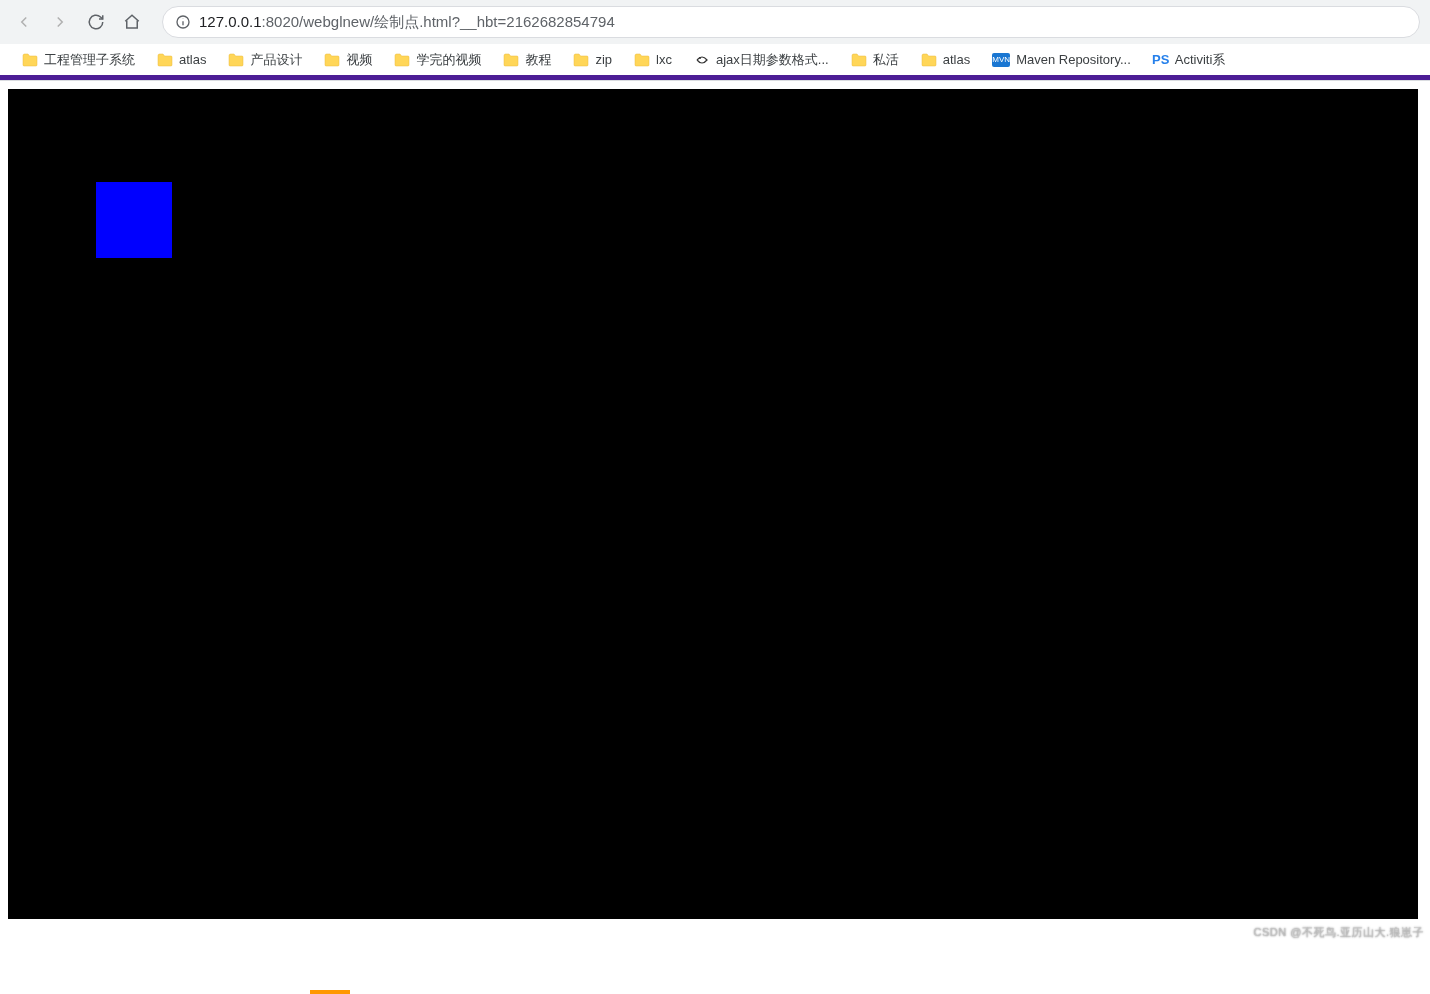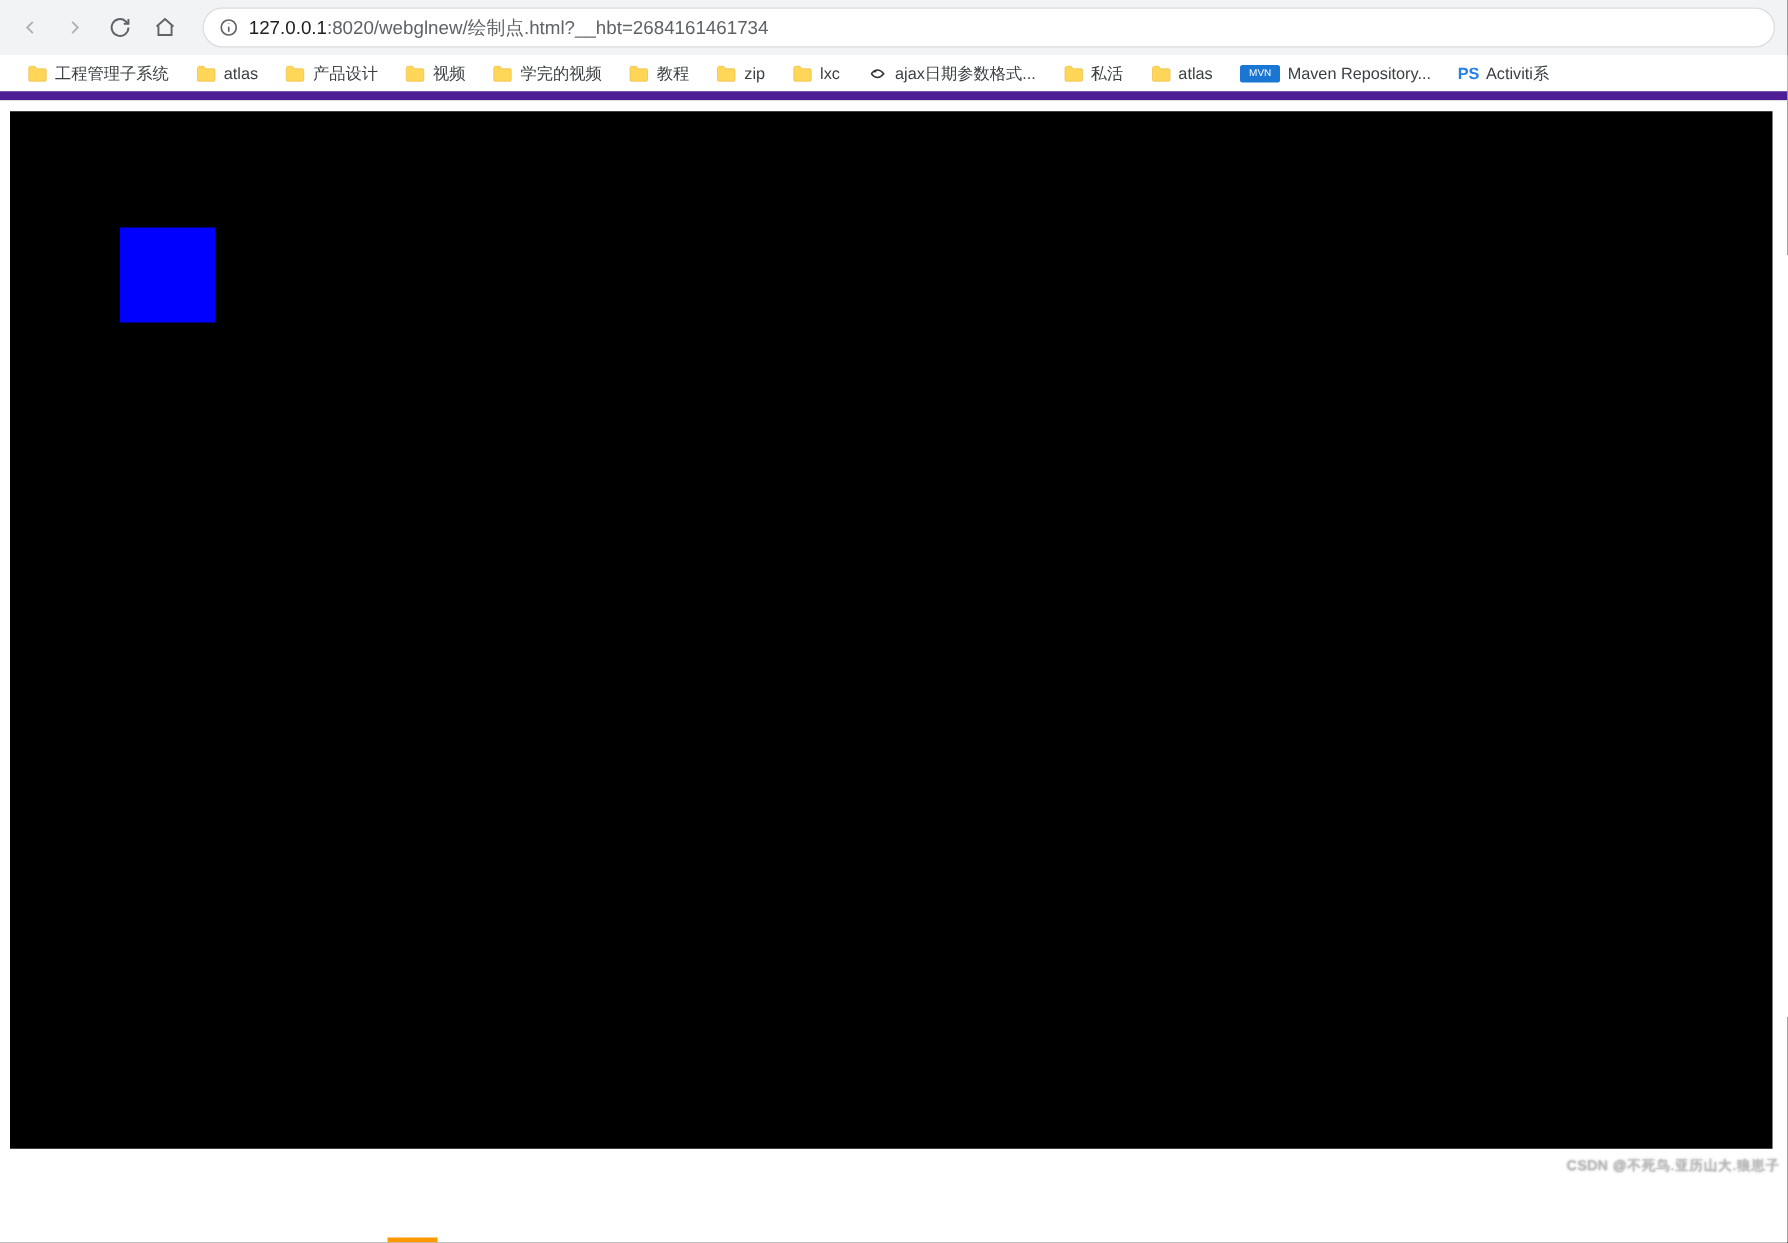--- a/index.html
+++ b/index.html
@@ -73,21 +73,21 @@
     .url-text .host {
       color: #202124;
     }
     .bookmarks-bar {
       display: flex;
       align-items: center;
       padding: 4px 14px;
       height: 36px;
       gap: 6px;
       background: #ffffff;
-      border-bottom: 7px solid #4c1d95;
+      border-bottom: 5px solid #4c1d95;
       overflow: hidden;
     }
     .bookmark-item {
       display: flex;
       align-items: center;
       gap: 6px;
       padding: 4px 8px;
       border-radius: 4px;
       cursor: pointer;
       font-size: 13px;
@@ -107,21 +107,21 @@
       height: 16px;
       display: inline-flex;
       align-items: center;
       justify-content: center;
       font-size: 11px;
       font-weight: bold;
     }
     .mvn-icon {
       background: #1976d2;
       color: #fff;
-      width: 32px;
+      width: 18px;
       height: 14px;
       font-size: 8px;
       display: inline-flex;
       align-items: center;
       justify-content: center;
       border-radius: 2px;
     }
     .ps-icon {
       color: #2680eb;
       font-weight: bold;
@@ -195,21 +195,21 @@
     </div>
     <div class="url-bar">
       <span class="info-icon">
         <svg viewBox="0 0 24 24" fill="none" stroke="currentColor" stroke-width="2">
             <circle cx="12" cy="12" r="9"></circle>
             <line x1="12" y1="7" x2="12" y2="7.5"></line>
             <line x1="12" y1="11" x2="12" y2="17"></line>
           </svg>
       </span>
       <span class="url-text">
-        <span class="host">127.0.0.1</span><span>:8020/webglnew/绘制点.html?__hbt=2684161461734</span>
+        <span class="host">127.0.0.1</span><span>:8020/webglnew/绘制点.html?__hbt=2162682854794</span>
       </span>
     </div>
   </div>
 
   <div class="bookmarks-bar">
   <div class="bookmark-item">
         <span class="folder-icon">
           <svg width="16" height="14" viewBox="0 0 16 14">
             <path d="M1 2.5C1 1.67 1.67 1 2.5 1H6l1.5 2H14c.55 0 1 .45 1 1v8c0 .55-.45 1-1 1H2c-.55 0-1-.45-1-1V2.5z" fill="#ffd658" stroke="#e8b93c" stroke-width="0.5"></path>
           </svg>

